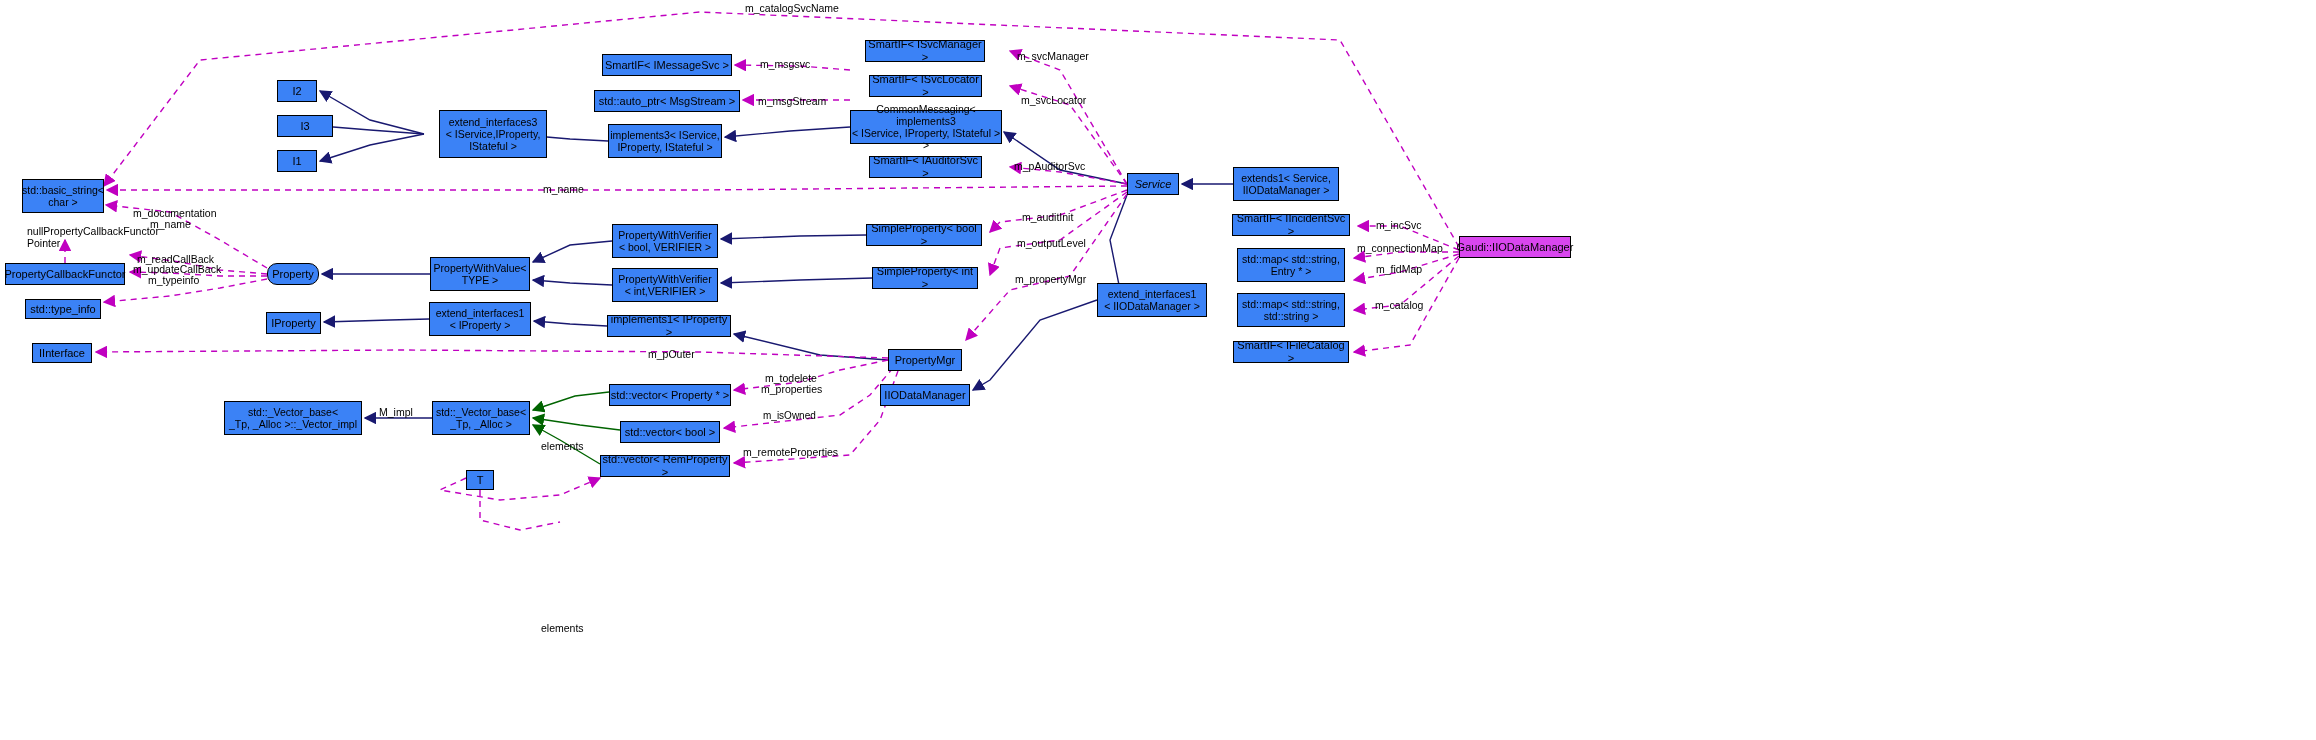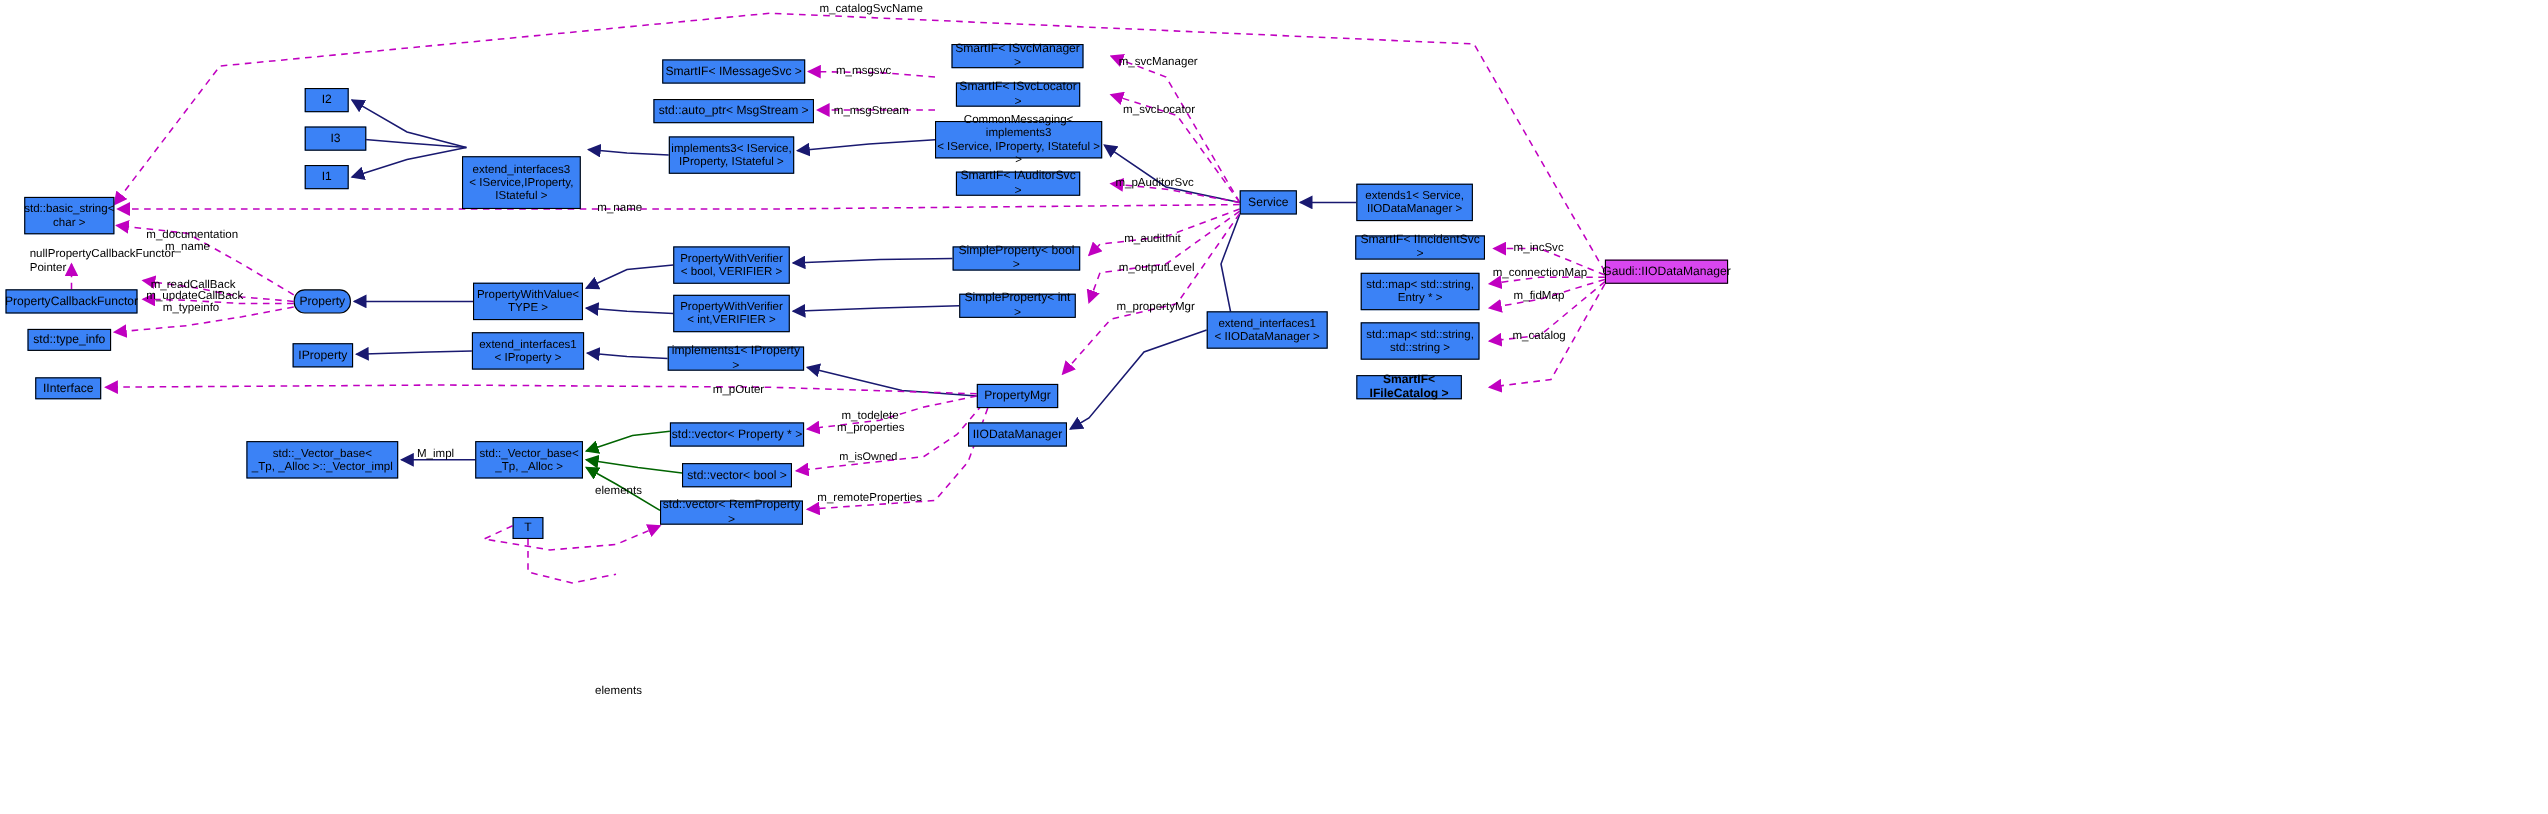--- a/index.html
+++ b/index.html
@@ -93,21 +93,21 @@
       </div>
       <div class="node" style="left: 277px; top: 150px; width: 40px; height: 22px; font-size: 11px;">
         <span>I1</span>
       </div>
       <div class="node" style="left: 602px; top: 54px; width: 130px; height: 22px; font-size: 11px;">
         <span>SmartIF&lt; IMessageSvc &gt;</span>
       </div>
       <div class="node" style="left: 594px; top: 90px; width: 146px; height: 22px; font-size: 11px;">
         <span>std::auto_ptr&lt; MsgStream &gt;</span>
       </div>
-      <div class="node" style="left: 420px; top: 110px; width: 108px; height: 48px; font-size: 10.5px; margin-top: 32px;">
+      <div class="node" style="left: 439px; top: 110px; width: 108px; height: 48px; font-size: 10.5px;">
         <span>extend_interfaces3
 &lt; IService,IProperty,
 IStateful &gt;</span>
       </div>
       <div class="node" style="left: 608px; top: 124px; width: 114px; height: 34px; font-size: 10.5px;">
         <span>implements3&lt; IService,
 IProperty, IStateful &gt;</span>
       </div>
       <div class="node" style="left: 850px; top: 110px; width: 152px; height: 34px; font-size: 10.5px;">
         <span>CommonMessaging&lt; implements3
@@ -115,21 +115,21 @@
       </div>
       <div class="node" style="left: 865px; top: 40px; width: 120px; height: 22px; font-size: 11px;">
         <span>SmartIF&lt; ISvcManager &gt;</span>
       </div>
       <div class="node" style="left: 869px; top: 75px; width: 113px; height: 22px; font-size: 11px;">
         <span>SmartIF&lt; ISvcLocator &gt;</span>
       </div>
       <div class="node" style="left: 869px; top: 156px; width: 113px; height: 22px; font-size: 11px;">
         <span>SmartIF&lt; IAuditorSvc &gt;</span>
       </div>
-      <div class="node" style="left: 1127px; top: 173px; width: 52px; height: 22px; font-size: 11px;">
+      <div class="node" style="left: 1127px; top: 173px; width: 52px; height: 22px; font-size: 11px; font-style: italic;">
         <span>Service</span>
       </div>
       <div class="node" style="left: 1233px; top: 167px; width: 106px; height: 34px; font-size: 10.5px;">
         <span>extends1&lt; Service,
 IIODataManager &gt;</span>
       </div>
       <div class="node hl" style="left: 1459px; top: 236px; width: 112px; height: 22px; font-size: 11px;">
         <span>Gaudi::IIODataManager</span>
       </div>
       <div class="node" style="left: 22px; top: 179px; width: 82px; height: 34px; font-size: 10.5px;">
@@ -190,21 +190,21 @@
         <span>SmartIF&lt; IIncidentSvc &gt;</span>
       </div>
       <div class="node" style="left: 1237px; top: 248px; width: 108px; height: 34px; font-size: 10.5px;">
         <span>std::map&lt; std::string,
 Entry * &gt;</span>
       </div>
       <div class="node" style="left: 1237px; top: 293px; width: 108px; height: 34px; font-size: 10.5px;">
         <span>std::map&lt; std::string,
 std::string &gt;</span>
       </div>
-      <div class="node" style="left: 1233px; top: 341px; width: 96px; height: 22px; font-size: 11px; font-weight: bold;">
+      <div class="node" style="left: 1233px; top: 341px; width: 116px; height: 22px; font-size: 11px;">
         <span>SmartIF&lt; IFileCatalog &gt;</span>
       </div>
       <div class="node" style="left: 224px; top: 401px; width: 138px; height: 34px; font-size: 10.5px;">
         <span>std::_Vector_base&lt;
 _Tp, _Alloc &gt;::_Vector_impl</span>
       </div>
       <div class="node" style="left: 432px; top: 401px; width: 98px; height: 34px; font-size: 10.5px;">
         <span>std::_Vector_base&lt;
 _Tp, _Alloc &gt;</span>
       </div>

